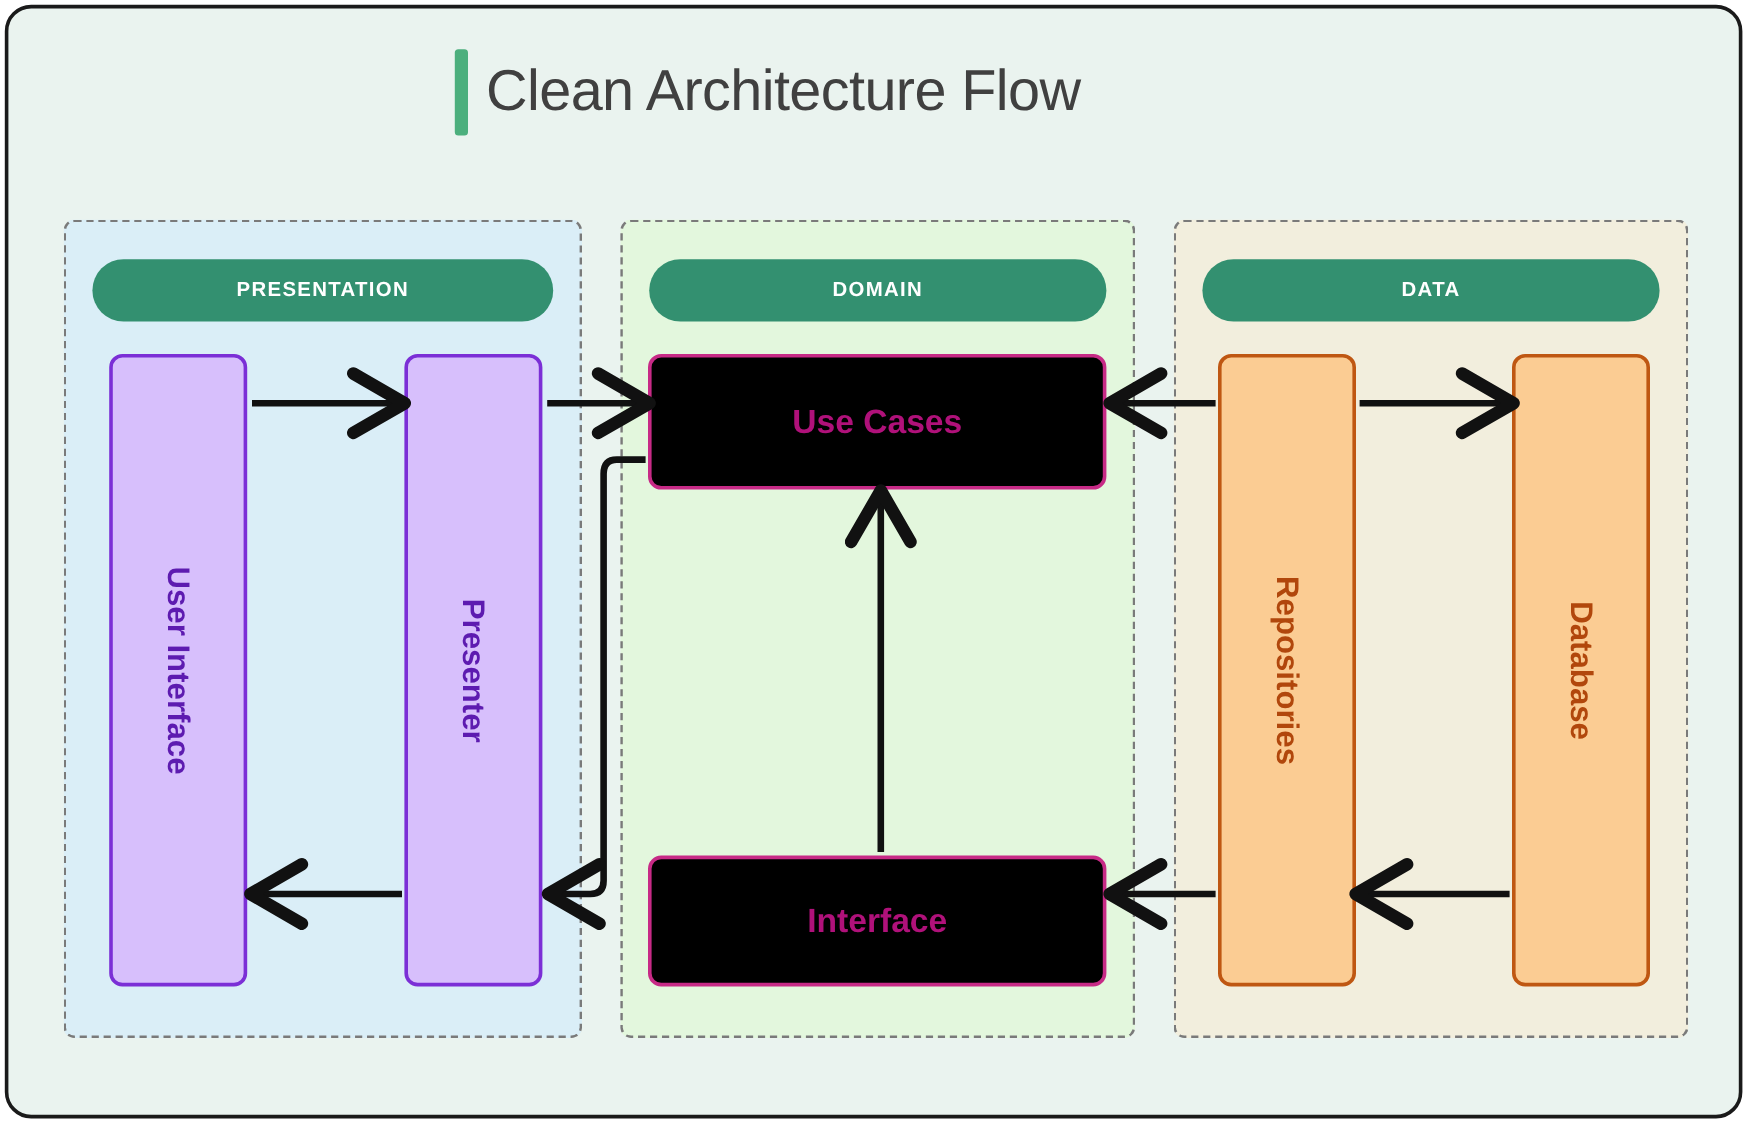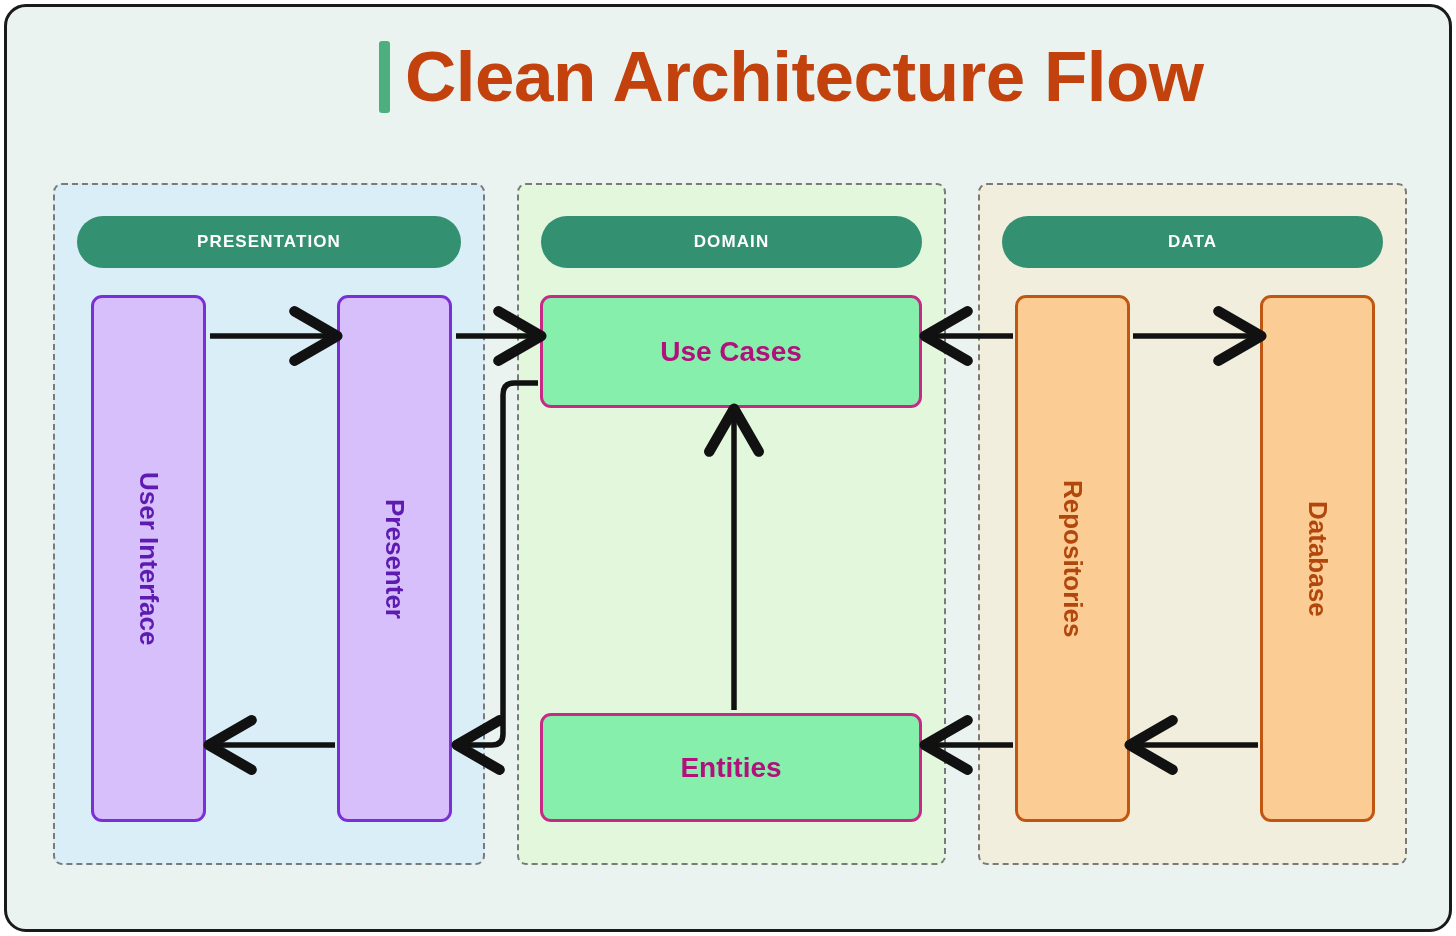--- a/index.html
+++ b/index.html
@@ -13,21 +13,21 @@
   }
 
   
   #title-row{ position:absolute; left:0; top:26px; width:1448px; height:88px; }
   #title-bar{
     position:absolute; left:372px; top:8px; width:11px; height:72px;
     background:#4caf7d; border-radius:3px;
   }
   #title-text{
     position:absolute; left:398px; top:0px; height:88px; line-height:88px;
-    font-size:71px; font-weight:bold; color:#c2410c; letter-spacing:-0.5px;
+    font-size:48px; font-weight:normal; color:#404040; letter-spacing:-0.5px;
     white-space:nowrap;
   }
 
   
   .lane{
     position:absolute; top:176px; height:682px;
     border:2px dashed #7a7a7a; border-radius:9px; box-sizing:border-box;
   }
   .lane-pres{ left:46px;  width:432px; background:#daeef7; }
   .lane-dom { left:510px; width:429px; background:#e3f7dd; }
@@ -43,21 +43,21 @@
 
   
   .node{
     position:absolute; box-sizing:border-box; border-radius:11px;
     display:flex; align-items:center; justify-content:center;
     font-weight:bold;
   }
   .node-vert{ writing-mode:vertical-rl; text-orientation:mixed; }
 
   .n-purple{ background:#d7bffc; border:3px solid #7b2fd6; color:#5d1bb0; }
-  .n-pink  { background:#86efac; border:3px solid #c72a86; color:#b0117a; }
+  .n-pink  { background:#000000; border:3px solid #c72a86; color:#b0117a; }
   .n-orange{ background:#fbcc93; border:3px solid #bf5712; color:#b1470c; }
 
   
   #arrows{ position:absolute; left:0; top:0; width:1448px; height:928px;
            pointer-events:none; }
 </style>
 </head>
 <body>
 
 <div id="canvas">
@@ -78,21 +78,21 @@
   <div class="lane lane-data">
     <div class="lane-pill">DATA</div>
   </div>
 
   <div class="node node-vert n-purple" style="left:84px; top:288px; width:115px; height:527px; font-size:26px;">User Interface</div>
 
   <div class="node node-vert n-purple" style="left:330px; top:288px; width:115px; height:527px; font-size:26px;">Presenter</div>
 
   <div class="node n-pink" style="left:533px; top:288px; width:382px; height:113px; font-size:28px;">Use Cases</div>
 
-  <div class="node n-pink" style="left:533px; top:706px; width:382px; height:109px; font-size:28px;">Entities</div>
+  <div class="node n-pink" style="left:533px; top:706px; width:382px; height:109px; font-size:28px;">Interface</div>
 
   <div class="node node-vert n-orange" style="left:1008px; top:288px; width:115px; height:527px; font-size:26px;">Repositories</div>
 
   <div class="node node-vert n-orange" style="left:1253px; top:288px; width:115px; height:527px; font-size:26px;">Database</div>
 
   <svg id="arrows" viewBox="0 0 1448 928">
     <defs>
       <marker id="ah" markerWidth="11" markerHeight="11" refX="8.4" refY="5.5" orient="auto" markerUnits="strokeWidth">
         <path d="M1.2,1 L9,5.5 L1.2,10" fill="none" stroke="#111111" stroke-width="1.9" stroke-linecap="round" stroke-linejoin="round"></path>
       </marker>

